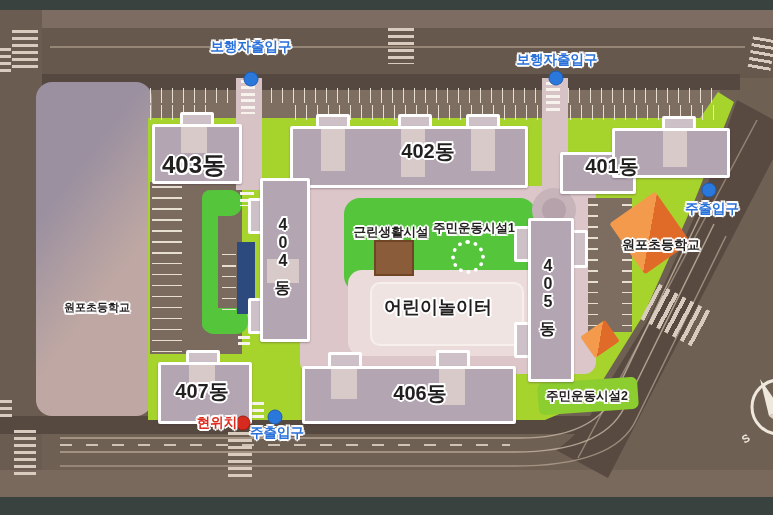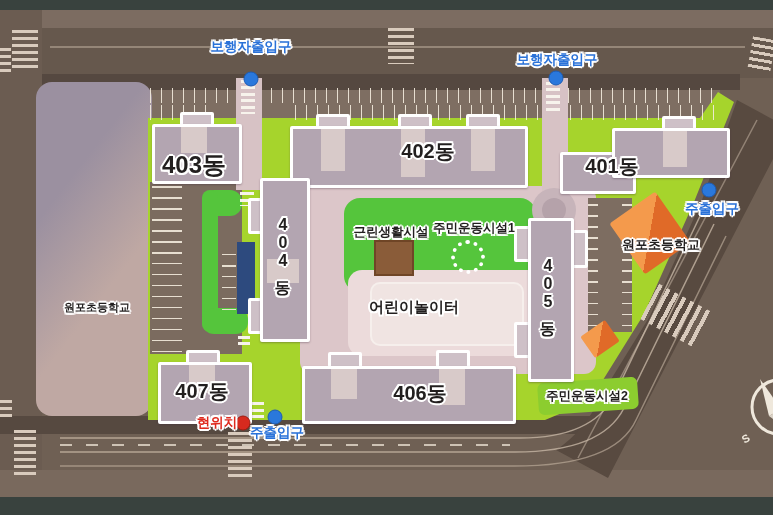--- a/index.html
+++ b/index.html
@@ -158,21 +158,21 @@
   <div class="lab" style="left:194px;top:165px;font-size:24px;">403동</div>
   <div class="lab" style="left:428px;top:151px;font-size:20px;">402동</div>
   <div class="lab" style="left:612px;top:166px;font-size:20px;">401동</div>
   <div class="lab vlab" style="left:282px;top:251px;font-size:16px;">404동</div>
   <div class="lab vlab" style="left:547px;top:292px;font-size:16px;">405동</div>
   <div class="lab" style="left:420px;top:393px;font-size:20px;">406동</div>
   <div class="lab" style="left:202px;top:391px;font-size:20px;">407동</div>
   <div class="lab" style="left:391px;top:233px;font-size:12.5px;">근린생활시설</div>
   <div class="lab" style="left:474px;top:229px;font-size:12.5px;">주민운동시설1</div>
   <div class="lab" style="left:587px;top:397px;font-size:12.5px;">주민운동시설2</div>
-  <div class="lab" style="left:414px;top:307px;font-size:15px;">어린이놀이터</div>
+  <div class="lab" style="left:438px;top:307px;font-size:18px;">어린이놀이터</div>
   <div class="lab" style="left:661px;top:245px;font-size:13px;">원포초등학교</div>
   <div class="lab blue" style="left:251px;top:47px;font-size:13.5px;">보행자출입구</div>
   <div class="lab blue" style="left:557px;top:60px;font-size:13.5px;">보행자출입구</div>
   <div class="lab blue" style="left:712px;top:209px;font-size:13.5px;">주출입구</div>
   <div class="lab blue" style="left:277px;top:433px;font-size:13.5px;">주출입구</div>
   <div class="lab red" style="left:217px;top:423px;font-size:13.5px;">현위치</div>
   <div class="lab" style="left:746px;top:439px;font-size:11px;color:#efe8dc;text-shadow:none;transform:translate(-50%,-50%) rotate(-30deg);">S</div>
 
 </div>
 

